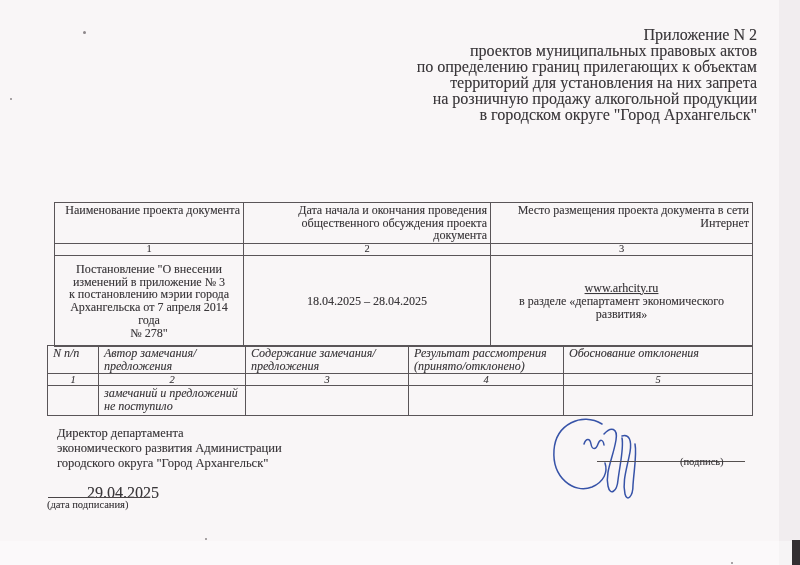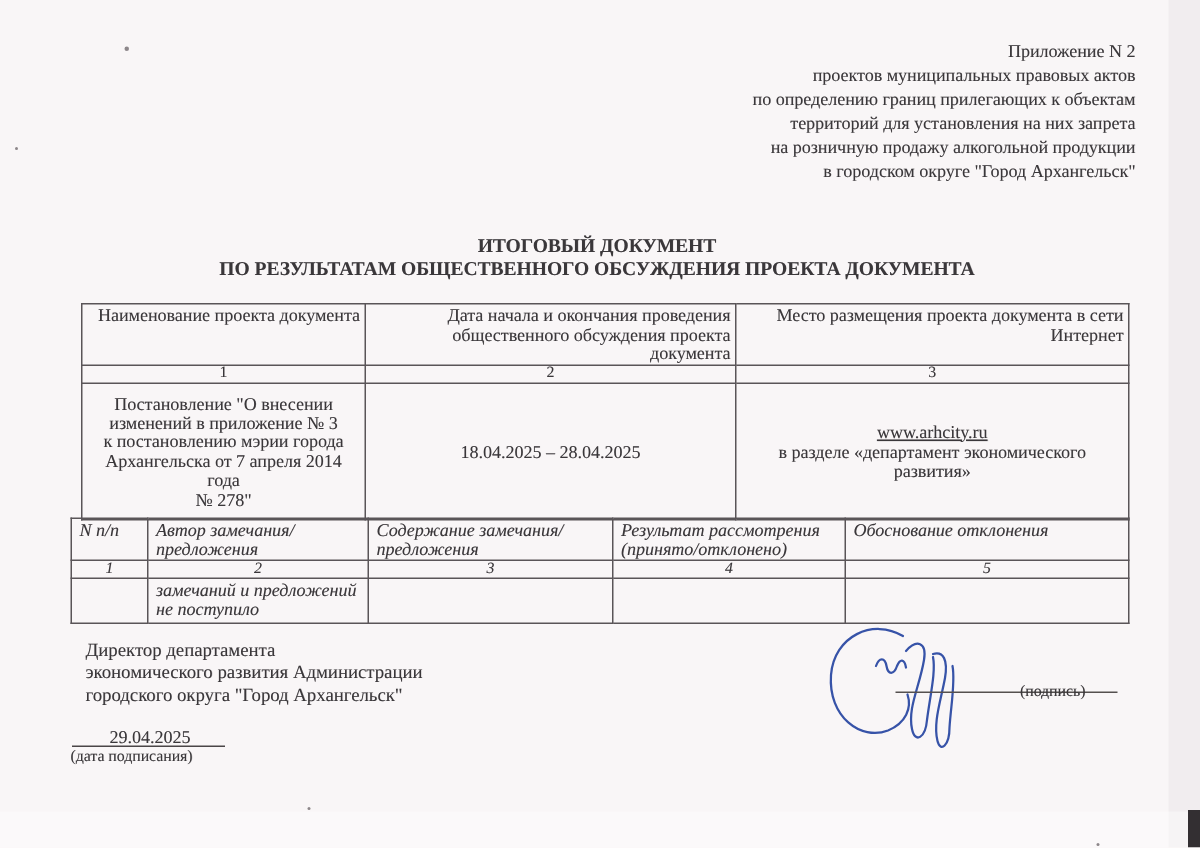--- a/index.html
+++ b/index.html
@@ -9,42 +9,42 @@
     font-family:"Liberation Serif", serif;
     color:#3a373a;
     text-shadow:0.2px 0.2px 0.4px rgba(58,55,58,0.35);
   }
   
   .right-strip { position:absolute; top:0; right:0; width:21px; height:565px; background:#f1edef; }
   .bottom-strip { position:absolute; left:0; top:541px; width:795px; height:24px; background:rgba(255,255,255,0.4); }
   .dark-bar { position:absolute; left:792px; top:540px; width:8px; height:25px; background:#332f32; }
   .speck { position:absolute; border-radius:50%; background:#8d878a; }
   
-  .appendix { position:absolute; top:27px; right:43px; text-align:right; font-size:12px; line-height:15.9px; white-space:nowrap; }
+  .appendix { position:absolute; top:27px; right:43px; text-align:right; font-size:16px; line-height:15.9px; white-space:nowrap; }
   
   .doc-title { position:absolute; top:157px; left:0; width:796px; text-align:center; font-weight:bold; font-size:13px; line-height:14.8px; }
   
   table { border-collapse:collapse; table-layout:fixed; position:absolute; }
   td { border:1px solid #5a5558; overflow:hidden; }
   .t1 { left:54px; top:202px; }
   .t2 { left:47px; top:345px;font-style:italic; }
   .t1 td, .t2 td { font-size:12px; line-height:12.7px; padding:1px 3px; }
   .hdr-c { text-align:right; vertical-align:top; height:24px; }
   .hdr-l { text-align:left; vertical-align:top; height:24px; padding-left:5px !important; }
   .numrow td { text-align:center; font-size:10.5px; line-height:10.5px; height:11px; padding:0 2px; }
   .t1 .bodyrow td { height:88px; text-align:center; vertical-align:middle; }
   .t2 .bodyrow td { height:27px; text-align:left; vertical-align:top; padding-left:5px; }
   .url { text-decoration:underline; }
   .url-note { margin-top:1px; }
   
   .official { position:absolute; left:57px; top:426px; font-size:12.5px; line-height:15px; }
   .sig-line { position:absolute; left:597px; top:461px; width:148px; border-top:1px solid #55504f; }
   .sig-label { position:absolute; left:680px; top:456px; font-size:10.5px; }
   .sig-svg { position:absolute; left:546px; top:412px; }
-  .date-value { position:absolute; left:73px; top:484px; font-size:12px; }
+  .date-value { position:absolute; left:87px; top:484px; font-size:16px; }
   .date-line { position:absolute; left:48px; top:497px; width:102px; border-top:1px solid #4a4547; }
   .date-label { position:absolute; left:47px; top:499px; font-size:10.5px; }
 </style>
 </head>
 <body>
 
 <div id="page">
 
   <div class="right-strip"></div>
   <div class="bottom-strip"></div>
@@ -56,24 +56,20 @@
 
   <div class="appendix">
     <div>Приложение N 2</div>
     <div>проектов муниципальных правовых актов</div>
     <div>по определению границ прилегающих к объектам</div>
     <div>территорий для установления на них запрета</div>
     <div>на розничную продажу алкогольной продукции</div>
     <div>в городском округе "Город Архангельск"</div>
   </div>
 
-  <div class="doc-title">
-    <div>ИТОГОВЫЙ ДОКУМЕНТ</div>
-    <div>ПО РЕЗУЛЬТАТАМ ОБЩЕСТВЕННОГО ОБСУЖДЕНИЯ ПРОЕКТА ДОКУМЕНТА</div>
-  </div>
 
   <table class="t1">
     <colgroup>
         <col style="width:189px">
         <col style="width:247px">
         <col style="width:262px">
       </colgroup>
     <tbody>
         <tr>
       <td class="hdr-c">Наименование проекта документа</td>

